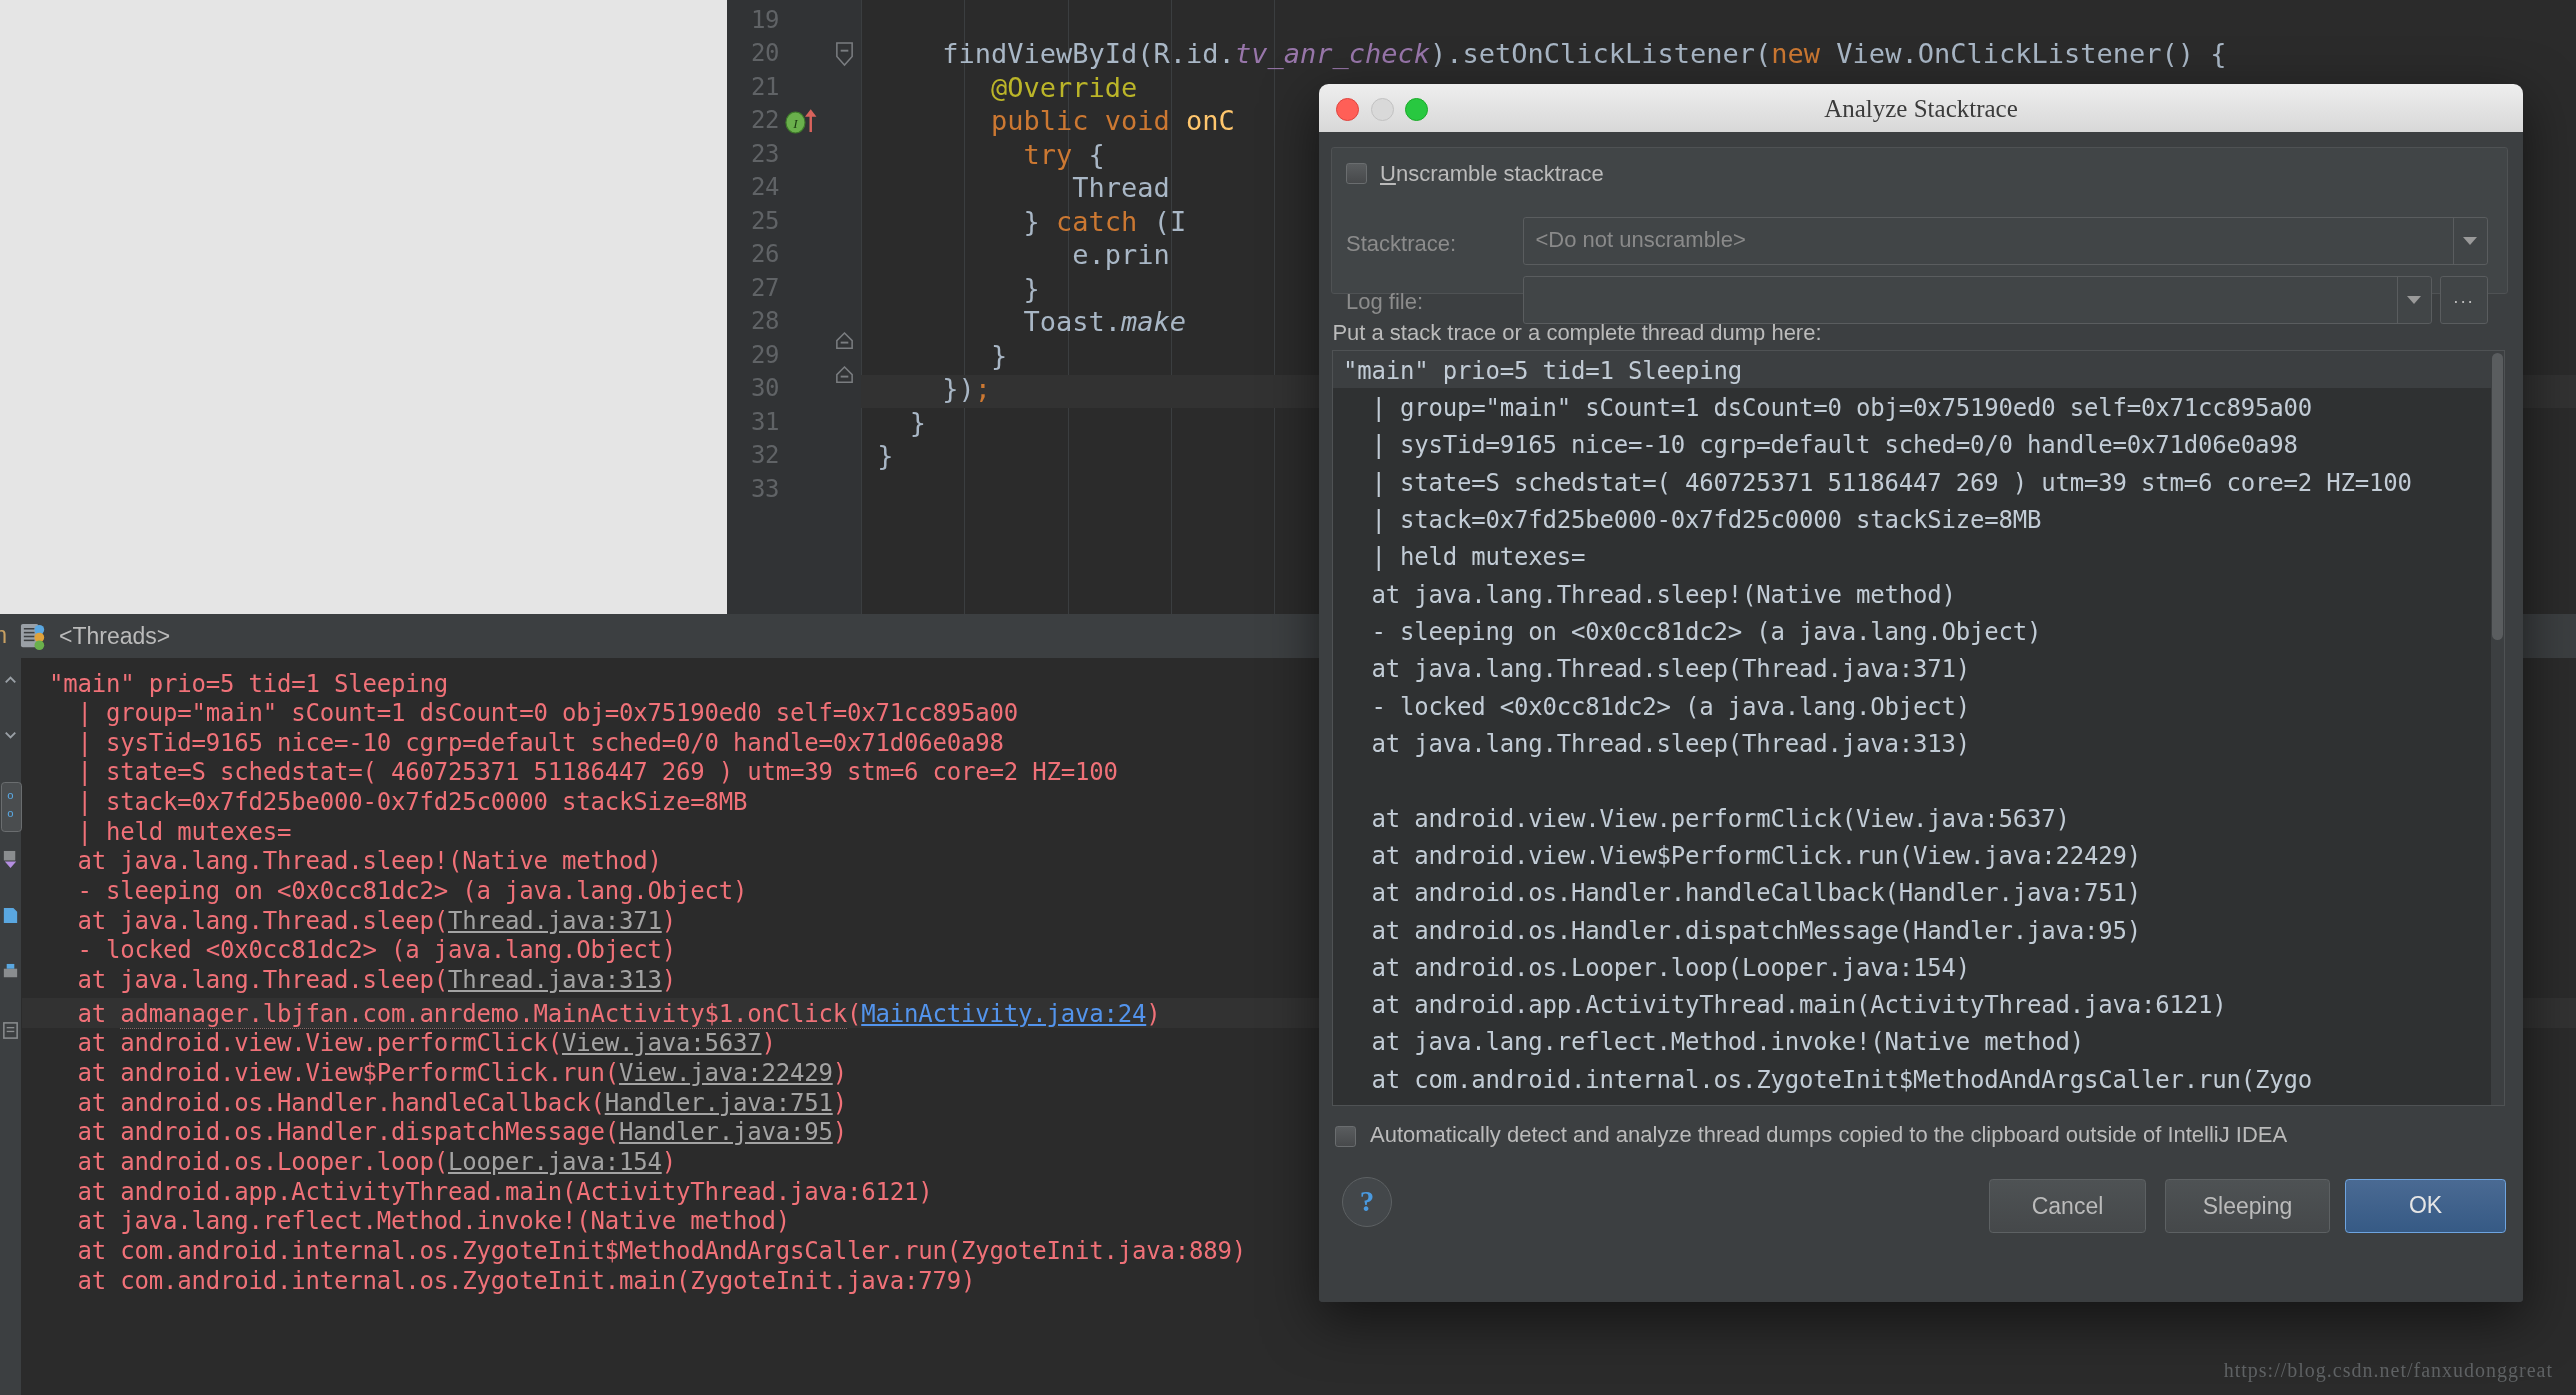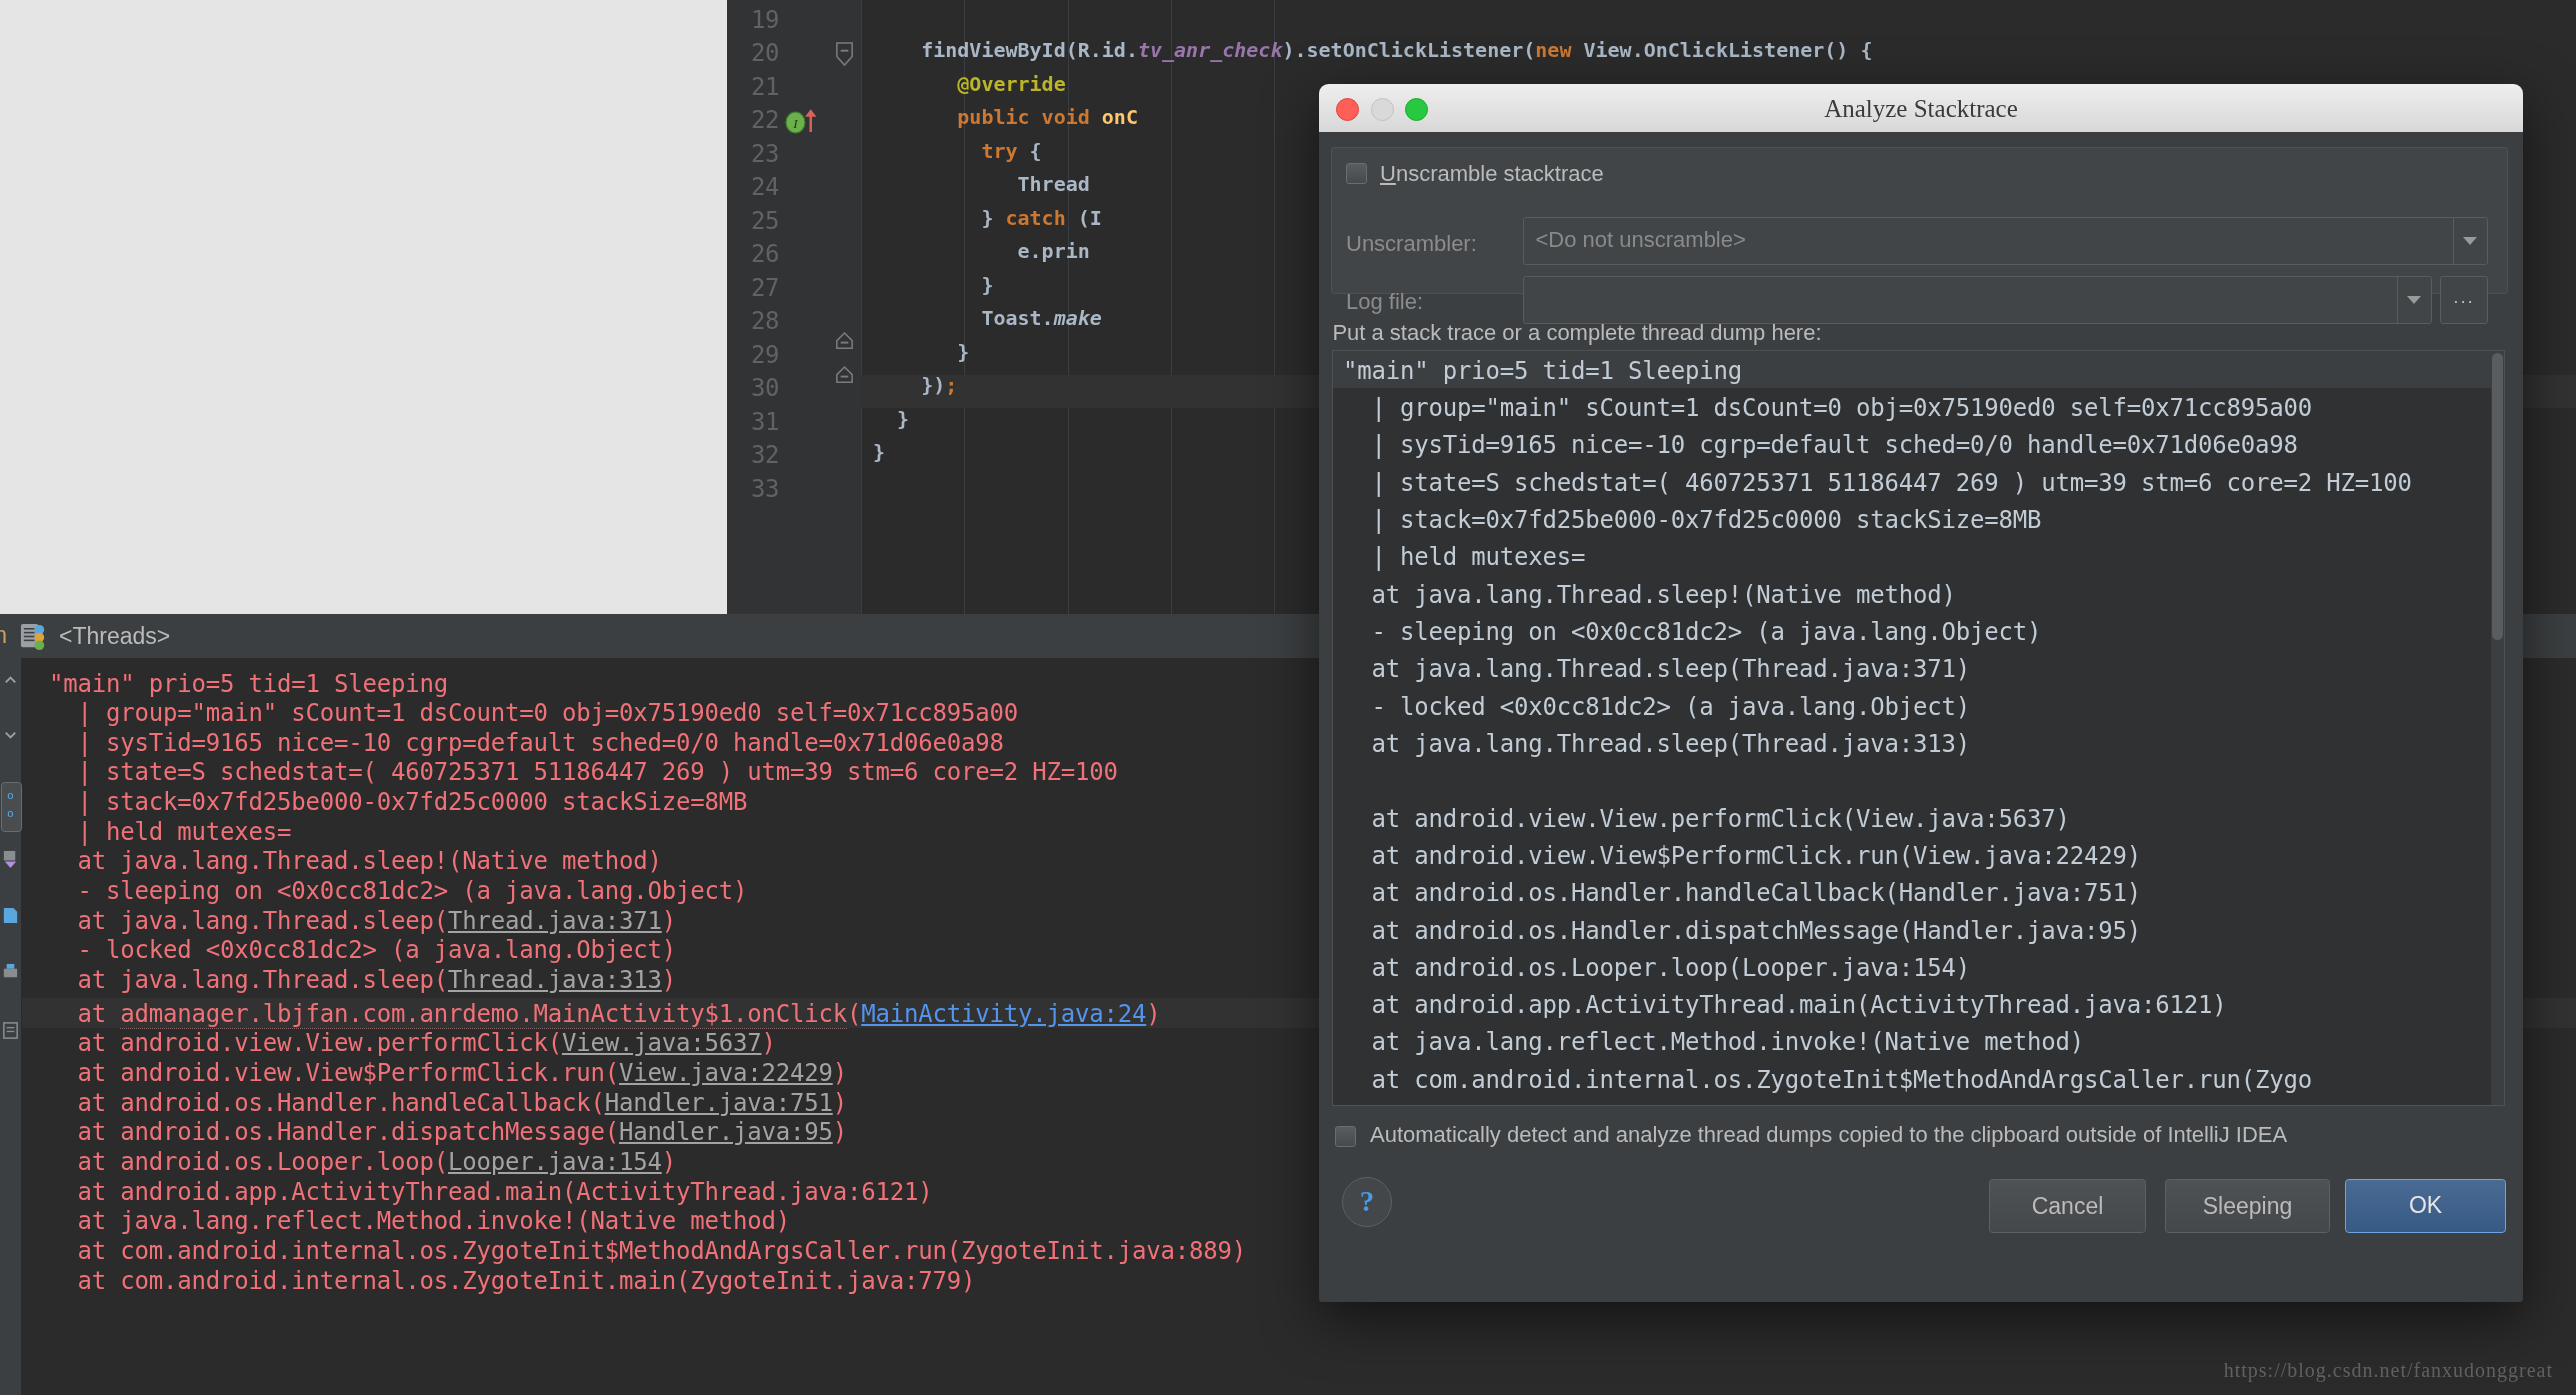--- a/index.html
+++ b/index.html
@@ -70,24 +70,23 @@
     top: 0;
     width: 1px;
     height: 614px;
     background: #3b3e40;
   }
   .code-line {
     position: absolute;
     left: 0;
     white-space: pre;
     font-family: "DejaVu Sans Mono", monospace;
-    font-size: 20px;
+    font-size: 27px;
     color: #a9b7c6;
     letter-spacing: 0px;
-    font-weight: bold;
   }
   .line-hl {
     position: absolute;
     left: 0;
     width: 1715px;
     height: 33px;
     background: #323232;
   }
   .kw { color: #cc7832; }
   .ann { color: #bbb529; }
@@ -580,21 +579,21 @@
       <div class="dlg-title">Analyze Stacktrace</div>
     </div>
 
     <div class="dlg-body">
 
       <div class="group-box"></div>
 
       <div class="chk" style="left:27px; top:31px"></div>
       <div class="chk-lbl" style="left:61px; top:29px"><span class="mn">U</span><span>nscramble stacktrace</span></div>
 
-      <div class="field-lbl" style="left:27px; top:99px">Unscrambler:</div>
+      <div class="field-lbl" style="left:27px; top:99px">Stacktrace:</div>
       <div class="combo" style="left:204px; top:85px; width:965px; height:48px">
         <div class="combo-text">&lt;Do not unscramble&gt;</div>
         <div class="combo-arrow"></div>
       </div>
 
       <div class="field-lbl" style="left:27px; top:157px">Log file:</div>
       <div class="combo" style="left:204px; top:144px; width:909px; height:48px">
         <div class="combo-text"></div>
         <div class="combo-arrow"></div>
       </div>

